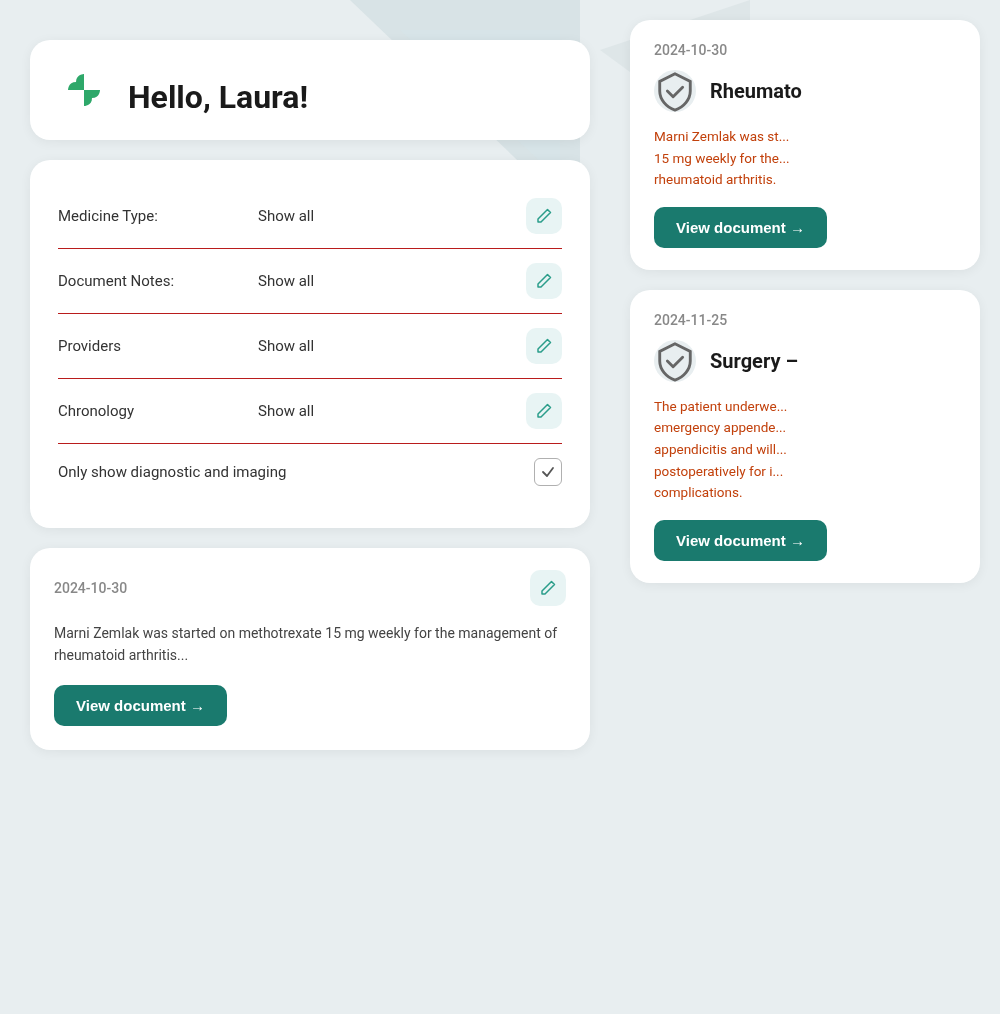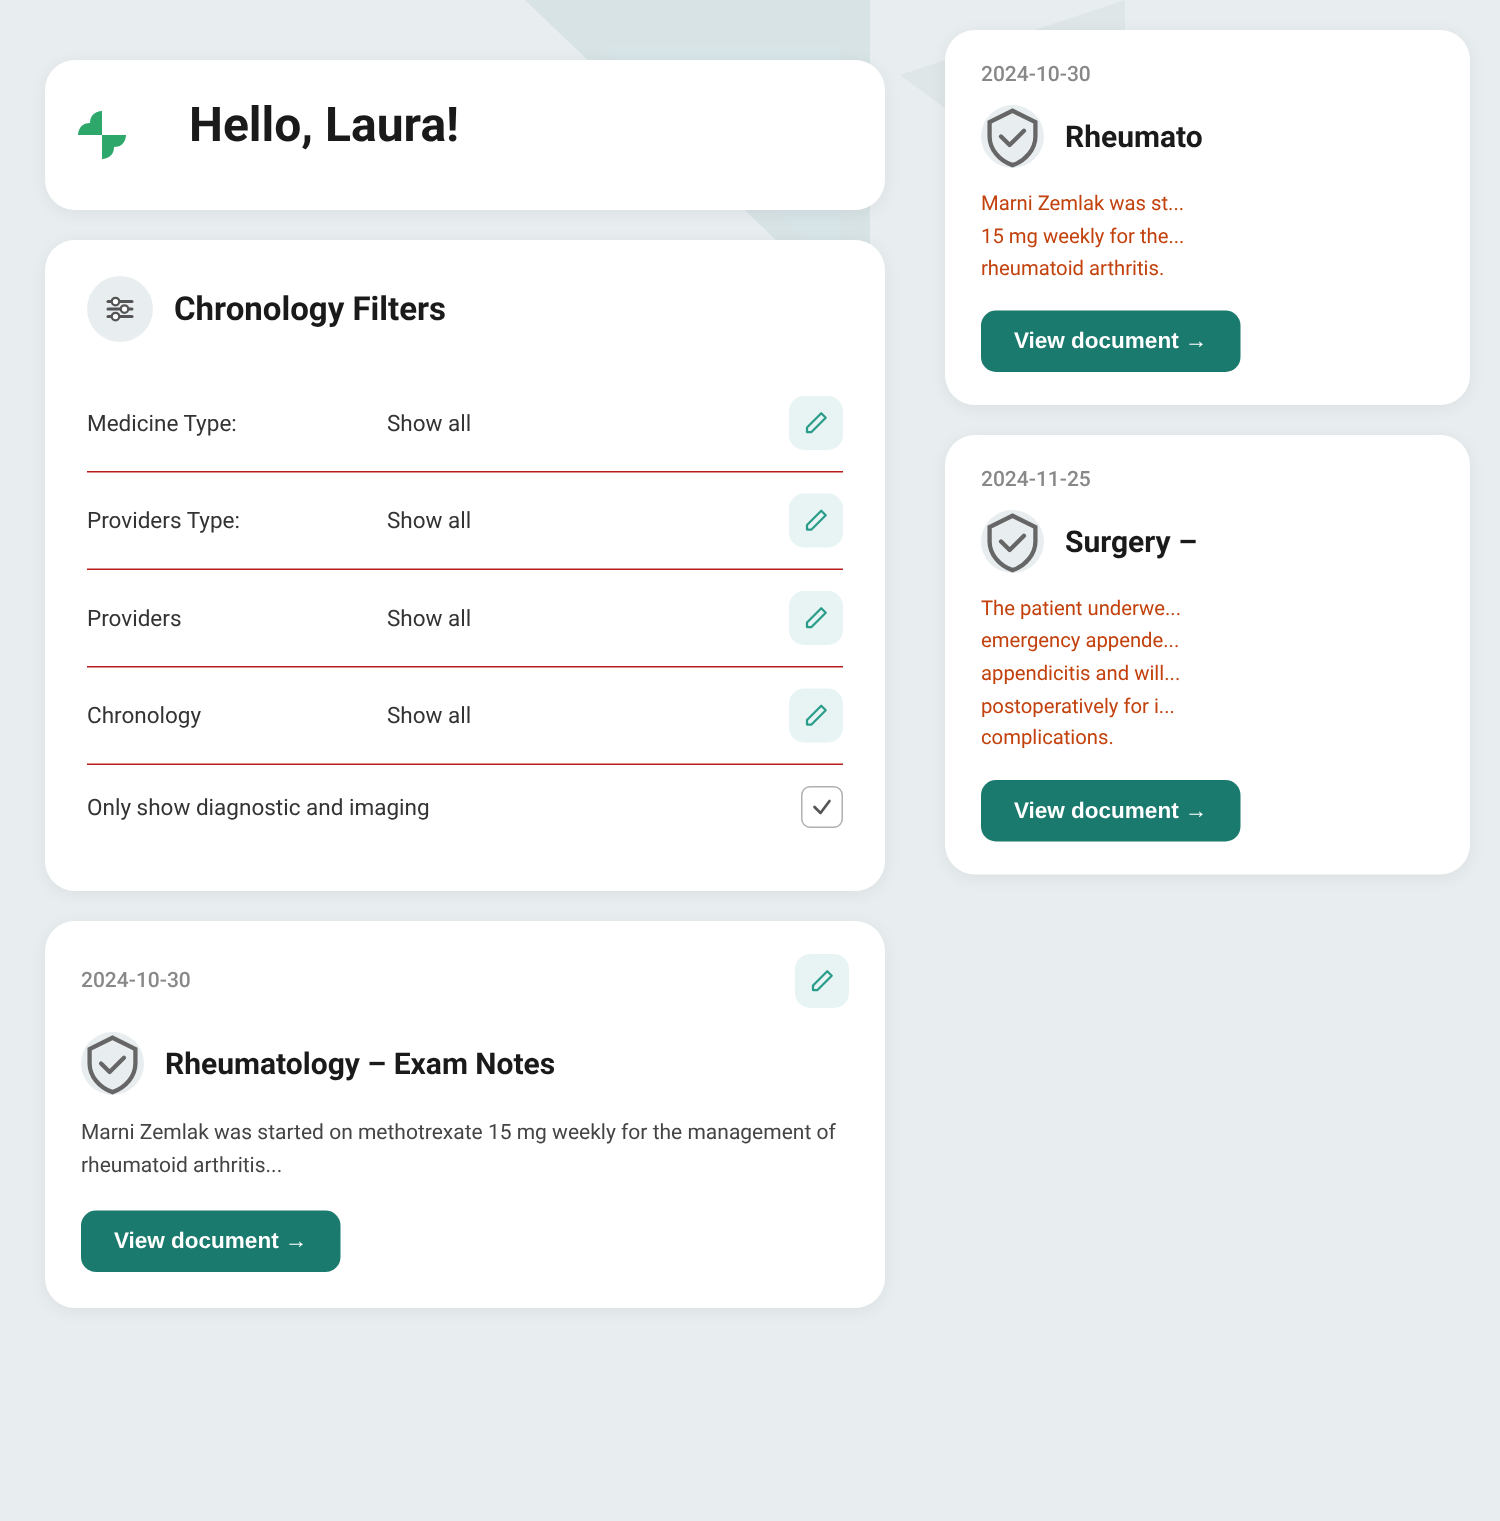--- a/index.html
+++ b/index.html
@@ -45,23 +45,23 @@
     .card {
       background: #ffffff;
       border-radius: 20px;
       padding: 28px 28px;
       box-shadow: 0 2px 12px rgba(0,0,0,0.06);
     }
 
     
     .header-card {
       display: flex;
-      align-items: flex-start;
-      gap: 32px;
-      padding: 24px 12px;
+      align-items: flex-end;
+      gap: 18px;
+      padding: 24px 28px;
     }
 
     .logo-icon {
       width: 52px;
       height: 52px;
       flex-shrink: 0;
     }
 
     .greeting-text {
       font-size: 32px;
@@ -276,46 +276,33 @@
 
         <path d="M26 10 C26 10, 18 10, 18 18 C18 26, 26 26, 26 26 C26 26, 26 18, 26 10Z" fill="#2ea86a"></path>
         <path d="M26 42 C26 42, 34 42, 34 34 C34 26, 26 26, 26 26 C26 26, 26 34, 26 42Z" fill="#2ea86a"></path>
         <path d="M10 26 C10 26, 10 18, 18 18 C26 18, 26 26, 26 26 C26 26, 18 26, 10 26Z" fill="#2ea86a"></path>
         <path d="M42 26 C42 26, 42 34, 34 34 C26 34, 26 26, 26 26 C26 26, 34 26, 42 26Z" fill="#2ea86a"></path>
       </svg>
       <span class="greeting-text">Hello, Laura!</span>
     </div>
 
     <div class="card filters-card">
-      <div class="filters-header">
-        <div class="filter-icon-circle">
-          <svg viewBox="0 0 20 20" fill="none" xmlns="http://www.w3.org/2000/svg">
-            <line x1="2" y1="5" x2="18" y2="5" stroke="#555" stroke-width="2" stroke-linecap="round"></line>
-            <line x1="2" y1="10" x2="18" y2="10" stroke="#555" stroke-width="2" stroke-linecap="round"></line>
-            <line x1="2" y1="15" x2="18" y2="15" stroke="#555" stroke-width="2" stroke-linecap="round"></line>
-            <circle cx="7" cy="5" r="2.5" fill="white" stroke="#555" stroke-width="1.5"></circle>
-            <circle cx="13" cy="10" r="2.5" fill="white" stroke="#555" stroke-width="1.5"></circle>
-            <circle cx="7" cy="15" r="2.5" fill="white" stroke="#555" stroke-width="1.5"></circle>
-          </svg>
-        </div>
-        <span class="filters-title">Chronology Filters</span>
-      </div>
 
       <div class="filter-row">
         <span class="filter-label">Medicine Type:</span>
         <span class="filter-value">Show all</span>
         <button class="edit-btn">
           <svg viewBox="0 0 16 16" fill="none" xmlns="http://www.w3.org/2000/svg">
             <path d="M11.5 1.5L14.5 4.5L5 14H2V11L11.5 1.5Z" stroke="#2a9d8a" stroke-width="1.5" stroke-linejoin="round" fill="none"></path>
           </svg>
         </button>
       </div>
 
       <div class="filter-row">
-        <span class="filter-label">Providers Type:</span>
+        <span class="filter-label">Document Notes:</span>
         <span class="filter-value">Show all</span>
         <button class="edit-btn">
           <svg viewBox="0 0 16 16" fill="none" xmlns="http://www.w3.org/2000/svg">
             <path d="M11.5 1.5L14.5 4.5L5 14H2V11L11.5 1.5Z" stroke="#2a9d8a" stroke-width="1.5" stroke-linejoin="round" fill="none"></path>
           </svg>
         </button>
       </div>
 
       <div class="filter-row">
         <span class="filter-label">Providers</span>
@@ -348,66 +335,57 @@
     </div>
 
     <div class="card doc-card">
       <div class="doc-card-header">
         <span class="doc-date">2024-10-30</span>
         <button class="edit-btn">
           <svg viewBox="0 0 16 16" fill="none" xmlns="http://www.w3.org/2000/svg">
             <path d="M11.5 1.5L14.5 4.5L5 14H2V11L11.5 1.5Z" stroke="#2a9d8a" stroke-width="1.5" stroke-linejoin="round" fill="none"></path>
           </svg>
         </button>
+      </div>
+      <p class="doc-body">Marni Zemlak was started on methotrexate 15 mg weekly for the management of rheumatoid arthritis...</p>
+      <button class="view-doc-btn">View document →</button>
+    </div>
+
+  </div>
+
+  <div class="right-panel">
+
+    <div class="right-card">
+      <div style="display:flex; justify-content:space-between; align-items:center; margin-bottom:12px;">
+        <span class="doc-date">2024-10-30</span>
       </div>
       <div class="doc-title-row">
         <div class="doc-icon-circle">
           <svg viewBox="0 0 22 22" fill="none" xmlns="http://www.w3.org/2000/svg">
             <path d="M11 2L3 6V11C3 15.4 6.4 19.5 11 21C15.6 19.5 19 15.4 19 11V6L11 2Z" stroke="#666" stroke-width="1.5" fill="none"></path>
             <polyline points="7,11 10,14 15,9" stroke="#666" stroke-width="1.5" stroke-linecap="round" stroke-linejoin="round" fill="none"></polyline>
           </svg>
         </div>
-        <span class="doc-title">Rheumatology – Exam Notes</span>
-      </div>
-      <p class="doc-body">Marni Zemlak was started on methotrexate 15 mg weekly for the management of rheumatoid arthritis...</p>
+        <span class="right-doc-title">Rheumato</span>
+      </div>
+      <p class="right-doc-body">Marni Zemlak was st...<br>15 mg weekly for the...<br>rheumatoid arthritis.</p>
       <button class="view-doc-btn">View document →</button>
     </div>
-
-  </div>
-
-  <div class="right-panel">
 
     <div class="right-card">
       <div style="display:flex; justify-content:space-between; align-items:center; margin-bottom:12px;">
-        <span class="doc-date">2024-10-30</span>
+        <span class="doc-date">2024-11-25</span>
       </div>
       <div class="doc-title-row">
         <div class="doc-icon-circle">
           <svg viewBox="0 0 22 22" fill="none" xmlns="http://www.w3.org/2000/svg">
             <path d="M11 2L3 6V11C3 15.4 6.4 19.5 11 21C15.6 19.5 19 15.4 19 11V6L11 2Z" stroke="#666" stroke-width="1.5" fill="none"></path>
             <polyline points="7,11 10,14 15,9" stroke="#666" stroke-width="1.5" stroke-linecap="round" stroke-linejoin="round" fill="none"></polyline>
           </svg>
         </div>
-        <span class="right-doc-title">Rheumato</span>
-      </div>
-      <p class="right-doc-body">Marni Zemlak was st...<br>15 mg weekly for the...<br>rheumatoid arthritis.</p>
-      <button class="view-doc-btn">View document →</button>
-    </div>
-
-    <div class="right-card">
-      <div style="display:flex; justify-content:space-between; align-items:center; margin-bottom:12px;">
-        <span class="doc-date">2024-11-25</span>
-      </div>
-      <div class="doc-title-row">
-        <div class="doc-icon-circle">
-          <svg viewBox="0 0 22 22" fill="none" xmlns="http://www.w3.org/2000/svg">
-            <path d="M11 2L3 6V11C3 15.4 6.4 19.5 11 21C15.6 19.5 19 15.4 19 11V6L11 2Z" stroke="#666" stroke-width="1.5" fill="none"></path>
-            <polyline points="7,11 10,14 15,9" stroke="#666" stroke-width="1.5" stroke-linecap="round" stroke-linejoin="round" fill="none"></polyline>
-          </svg>
-        </div>
         <span class="right-doc-title">Surgery –</span>
       </div>
       <p class="right-doc-body">The patient underwe...<br>emergency appende...<br>appendicitis and will...<br>postoperatively for i...<br>complications.</p>
       <button class="view-doc-btn">View document →</button>
     </div>
 
   </div>
 </div>
 
 </body></html>

